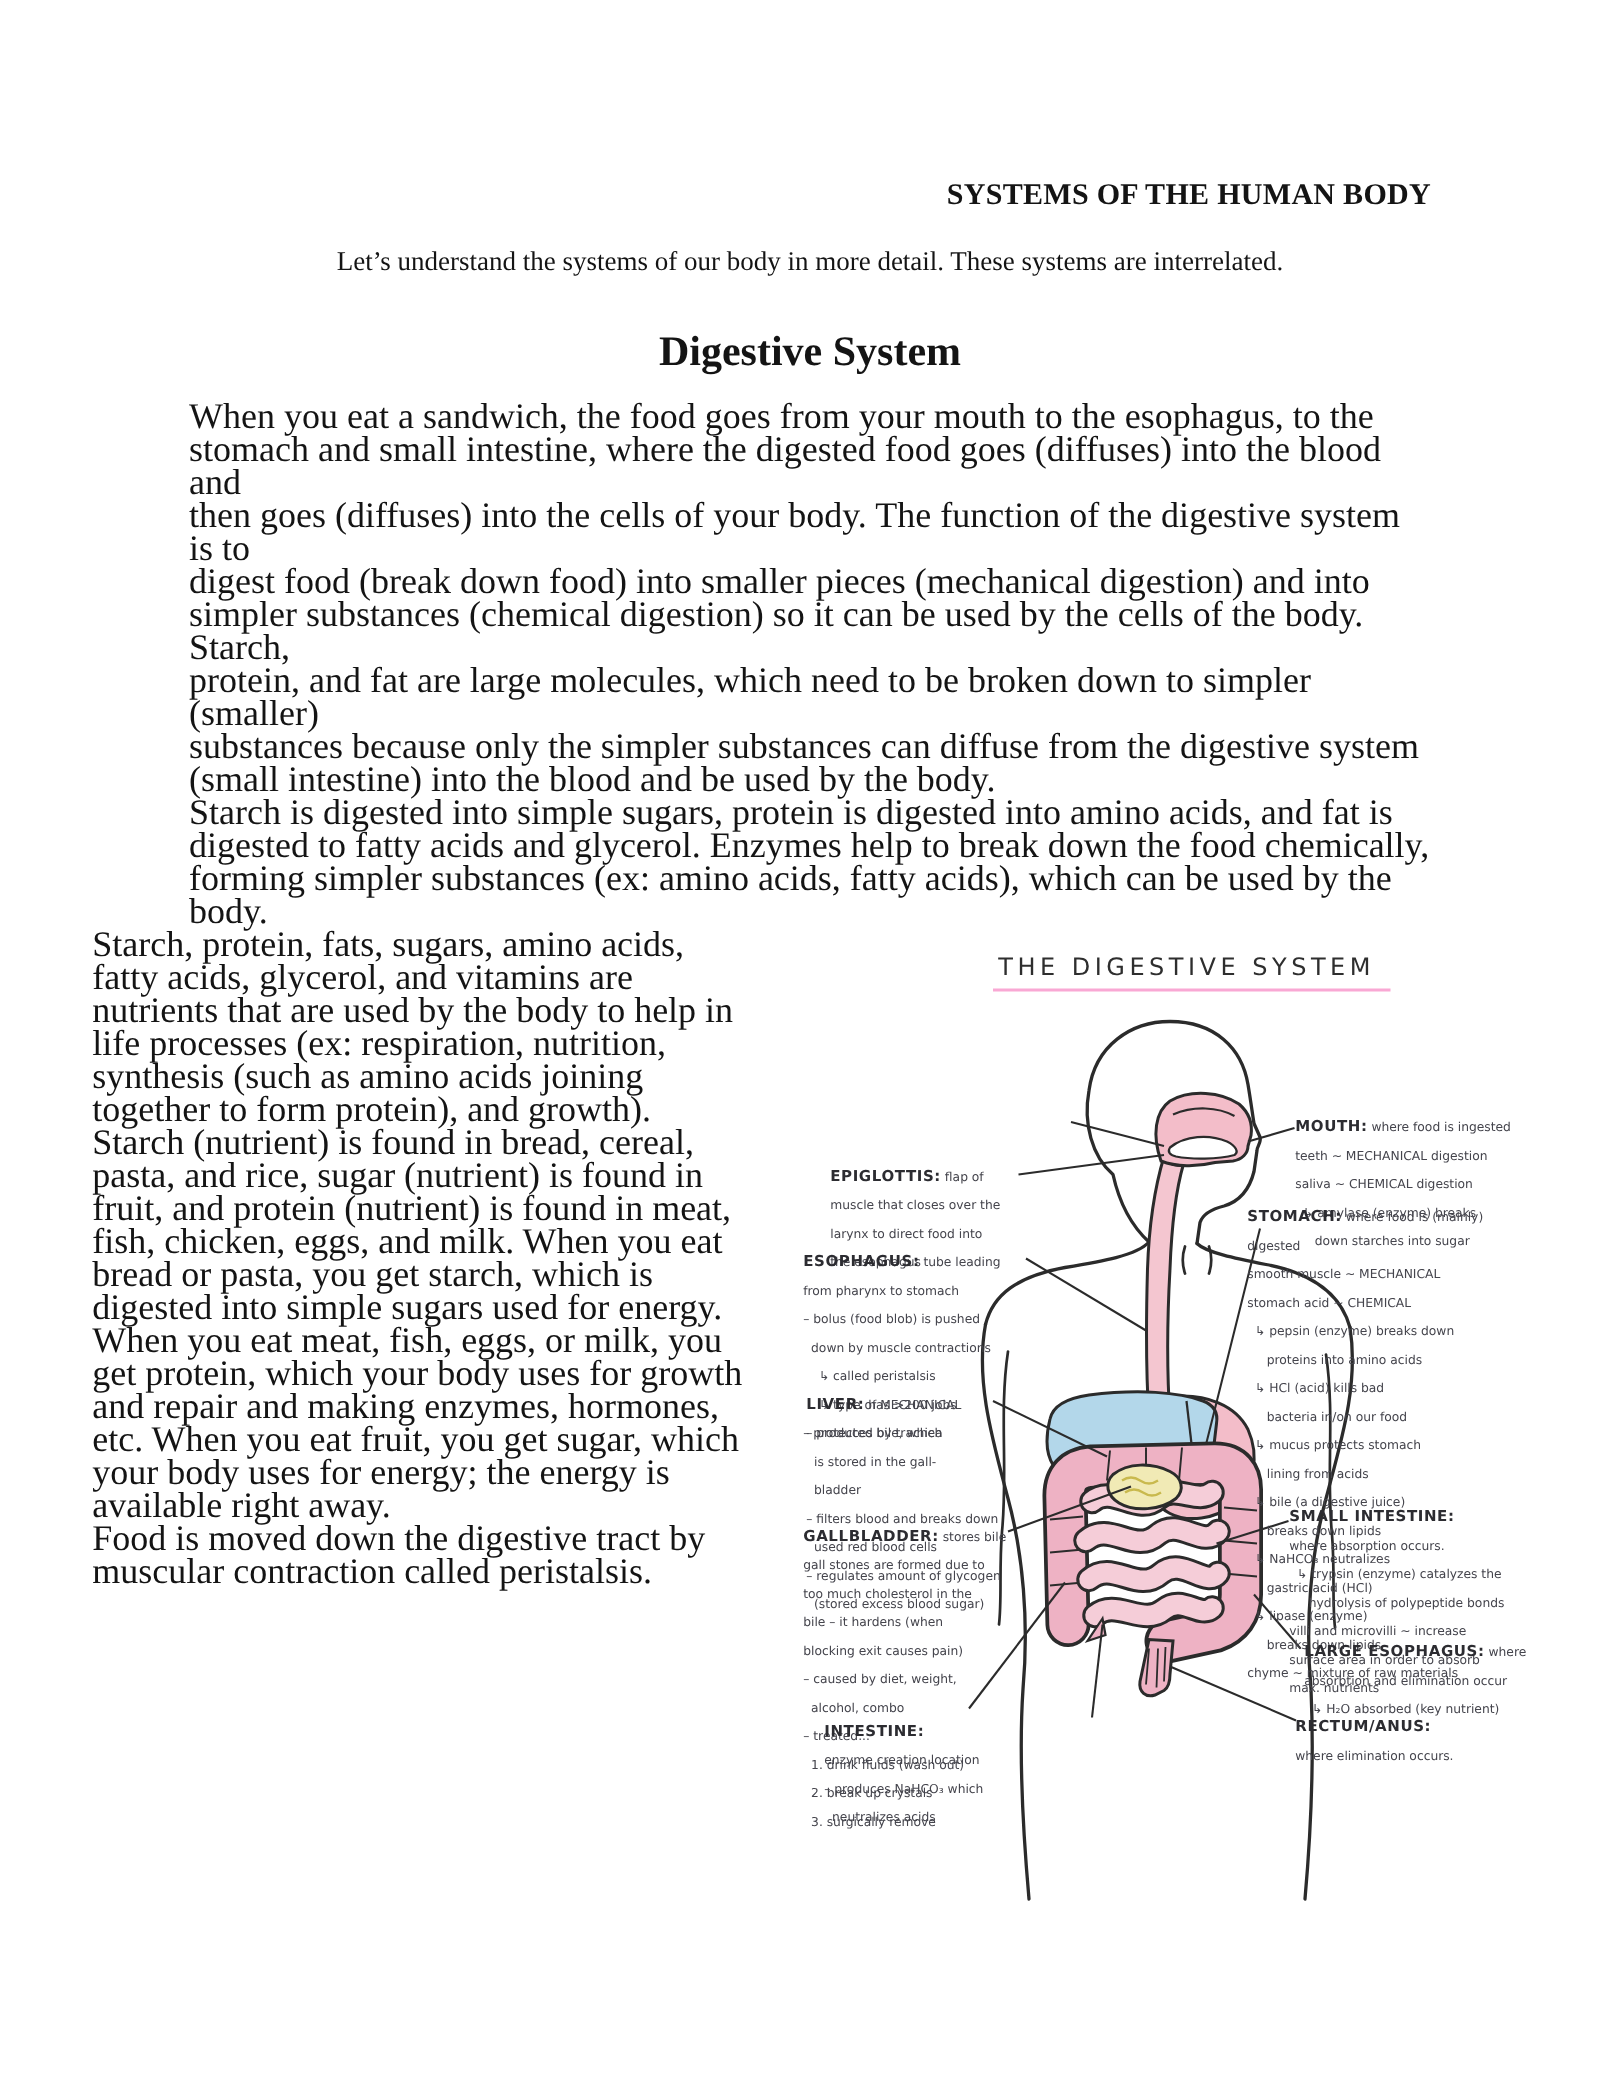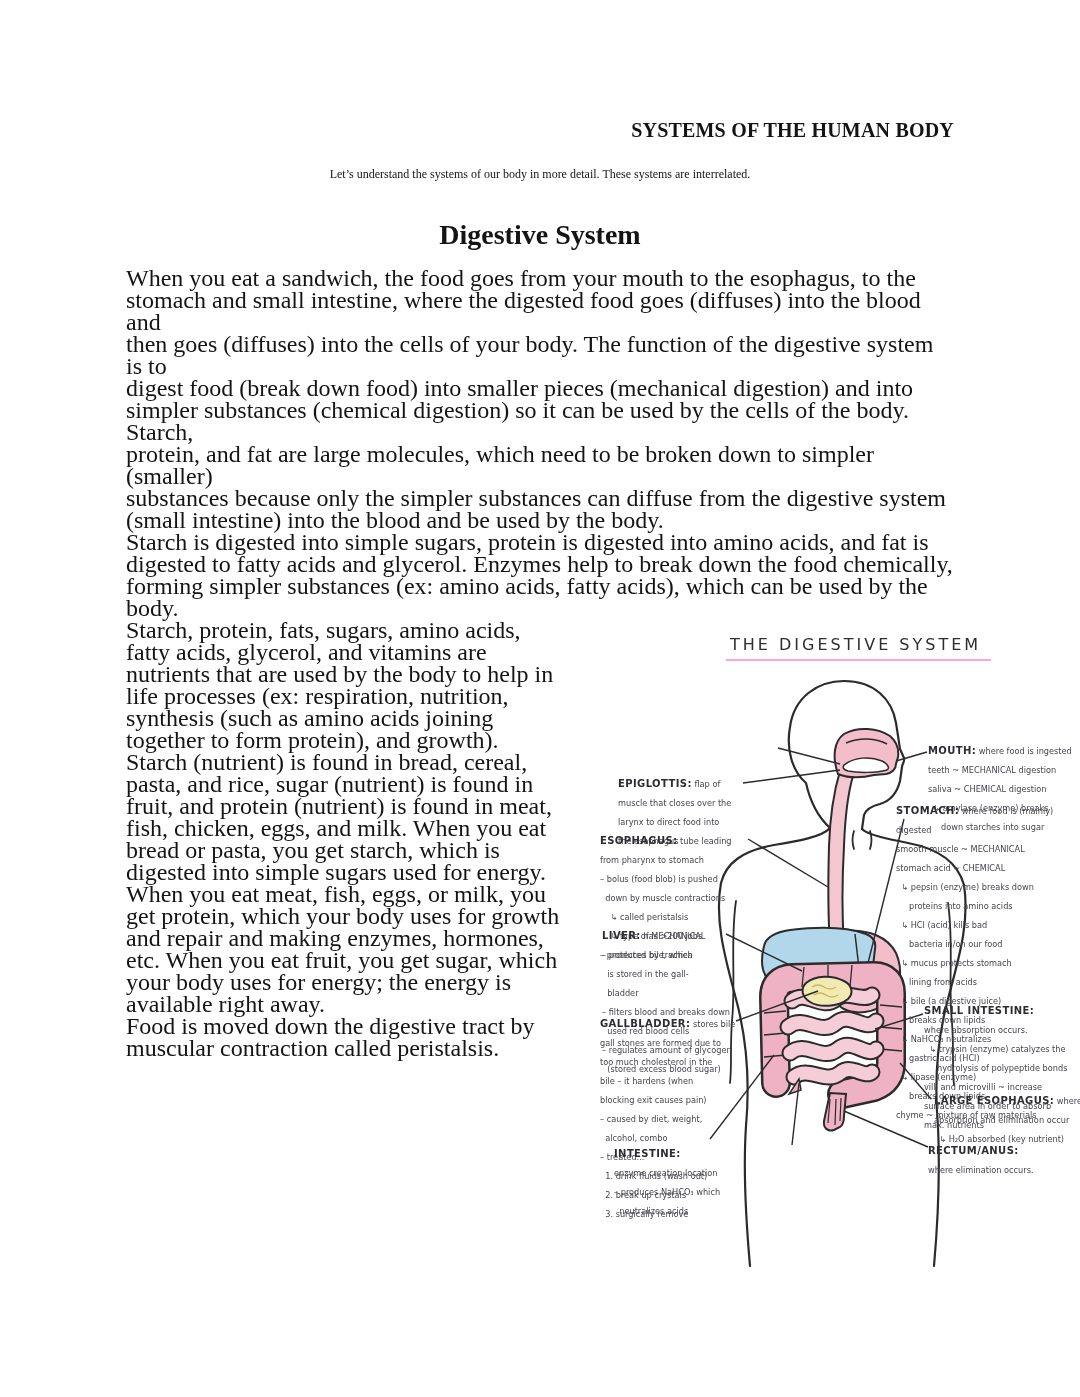--- a/index.html
+++ b/index.html
@@ -5,26 +5,26 @@
   html,body { margin:0; padding:0; }
   body {
     width:1080px; height:1397px; background:#ffffff; overflow:hidden;
     font-family:"Liberation Serif","DejaVu Serif",serif; color:#141414;
   }
   .doc { padding:118px 126px 0 126px; }
   h1.doc-title {
     font-size:20px; line-height:1.25; font-weight:bold; text-align:right;
     margin:0 0 16px 0; letter-spacing:.2px;
   }
-  p.intro { font-size:12px; line-height:30px; text-align:center; margin:0 0 30px 0; }
+  p.intro { font-size:18px; line-height:30px; text-align:center; margin:0 0 30px 0; }
   h2.section-heading { font-size:28px; font-weight:bold; text-align:center; margin:0 0 16px 0; }
   .para, .left-text {
     font-size:24px; line-height:22px; white-space:pre-line; margin:0;
   }
-  .two-col { display:flex; align-items:flex-start; }
+  .two-col { display:flex; align-items:flex-start;justify-content:center; }
   .left-text { width:452px; flex:none; }
   
   .diagram { position:relative; width:505px; height:650px; margin-left:auto; margin-top:12px; flex:none; }
   .diagram svg { position:absolute; left:0; top:0; }
   .diag-title {
     position:absolute; left:148px; top:4px; z-index:3;
     font-family:"DejaVu Sans",sans-serif; font-size:16px; letter-spacing:3px; color:#2e2e2e;
     border-bottom:2px solid #f9a8d4; padding:0 10px 5px 4px; white-space:nowrap;
   }
   .ann {

